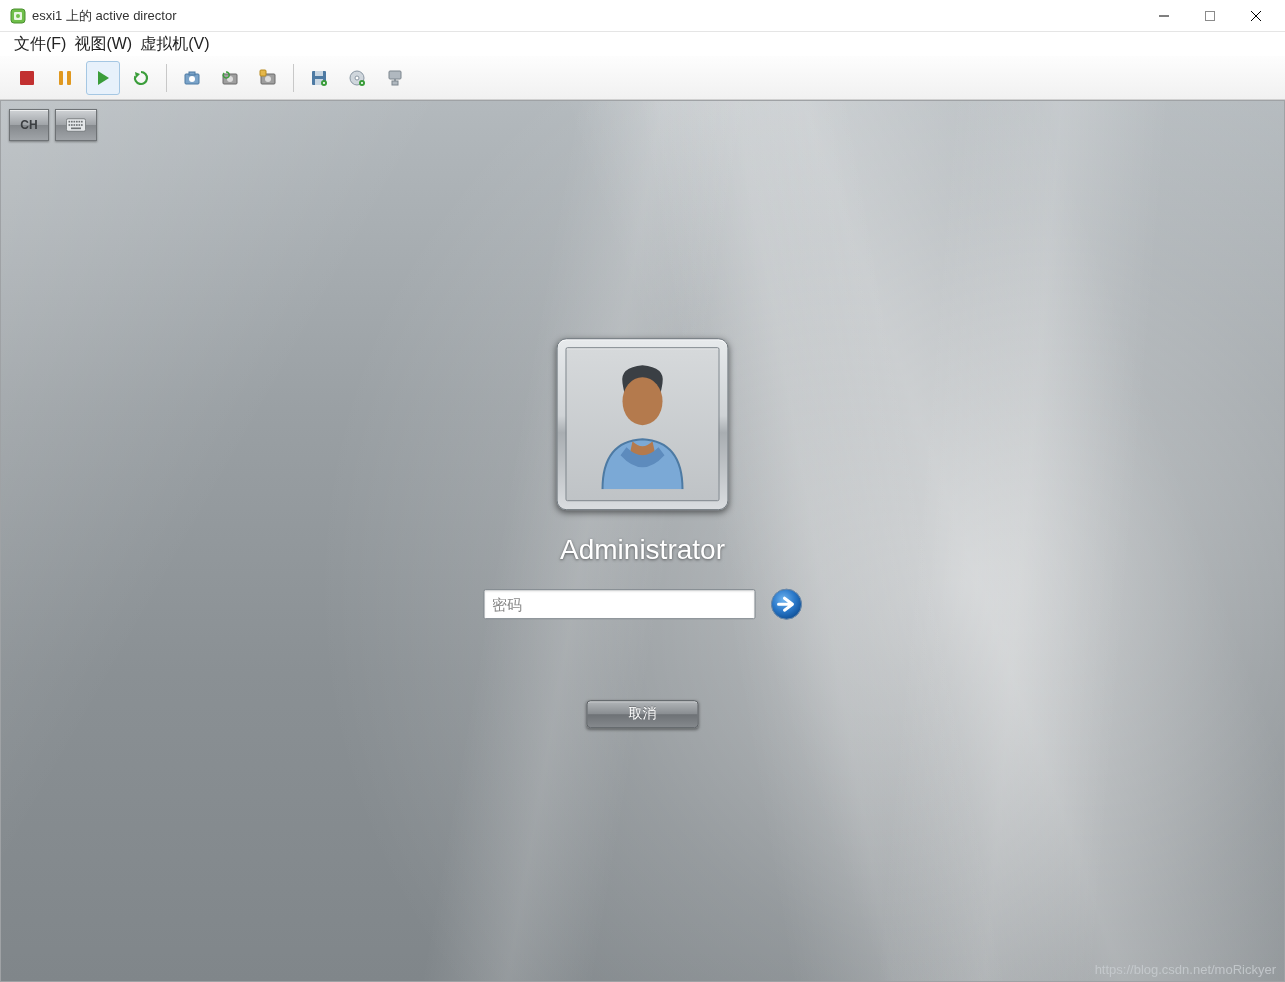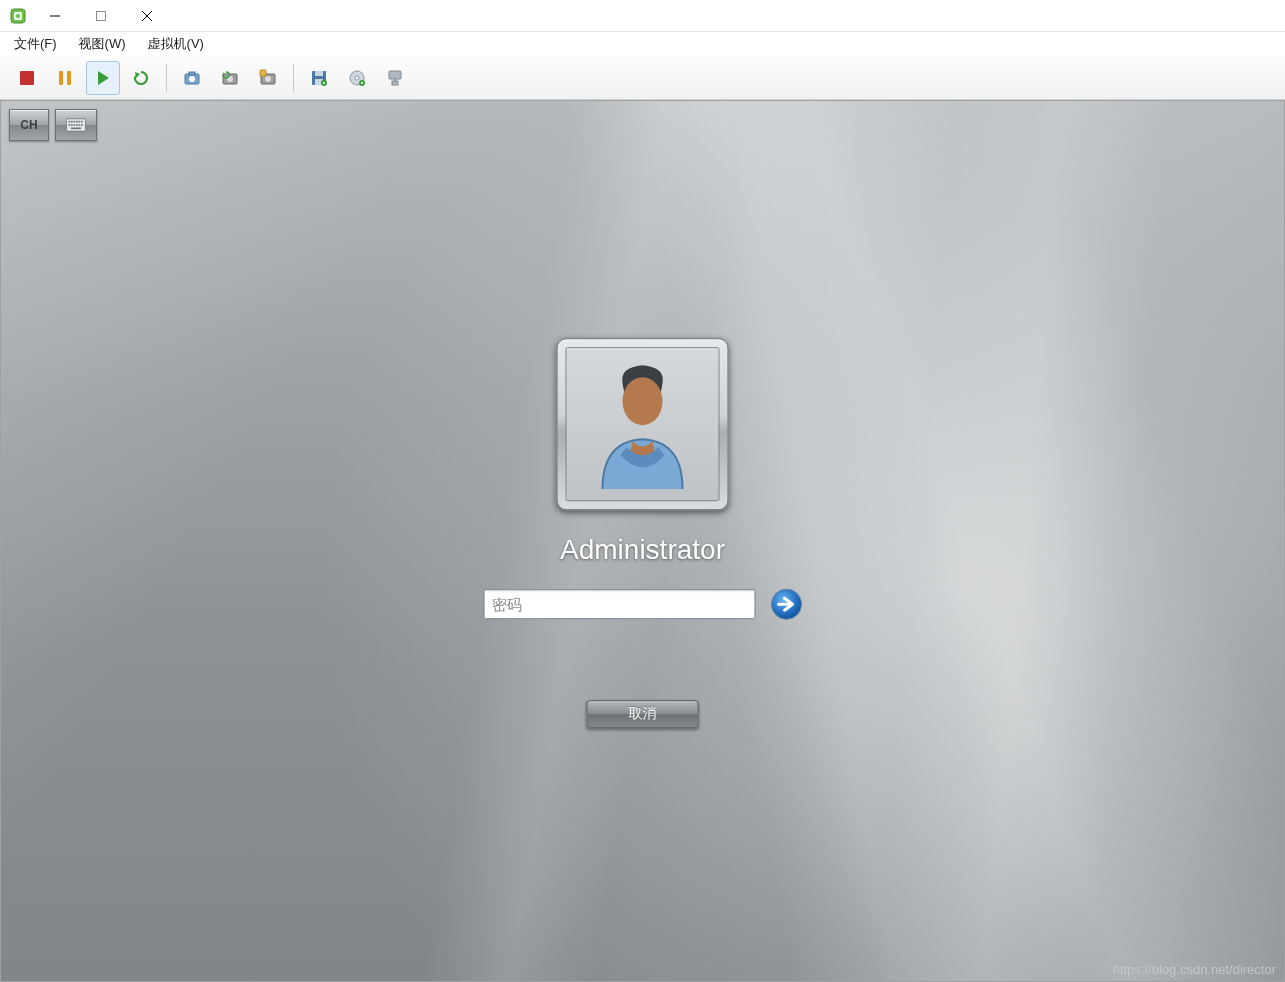--- a/index.html
+++ b/index.html
@@ -30,22 +30,21 @@
       color: #333;
     }
     .win-btn svg { width: 10px; height: 10px; }
 
     
     .menubar {
       height: 24px;
       display: flex;
       align-items: center;
       padding: 0 10px;
-      gap: 14px;
-      font-size: 13px;
+      font-size: 16px;
       color: #222;
     }
     .menubar .menu-item { padding: 2px 4px; }
 
     
     .toolbar {
       height: 44px;
       display: flex;
       align-items: center;
       padding: 4px 8px;
@@ -182,20 +181,21 @@
 <body>
 
 <div class="titlebar">
   <span class="appicon">
     <svg width="16" height="16" viewBox="0 0 16 16">
       <rect x="1" y="1" width="14" height="14" rx="3" fill="#6fbf4a" stroke="#4a8f2f"></rect>
       <rect x="4" y="4" width="8" height="8" rx="1" fill="#fff" opacity=".85"></rect>
       <circle cx="8" cy="8" r="2" fill="#6fbf4a"></circle>
     </svg>
   </span>
+  <span class="title">esxi1 上的 active director</span>
   <div class="win-controls">
     <div class="win-btn">
       <svg viewBox="0 0 10 10">
           <path d="M0 5 H10" stroke="#000" stroke-width="1"></path>
         </svg>
     </div>
     <div class="win-btn" style="opacity:.45">
       <svg viewBox="0 0 10 10">
           <rect x="0.5" y="0.5" width="9" height="9" stroke="#000" fill="none" stroke-width="1"></rect>
         </svg>
@@ -352,14 +352,14 @@
           <path d="M8 16 h10 M14 10 l8 6 l-8 6" stroke="#fff" stroke-width="3" fill="none" stroke-linecap="round" stroke-linejoin="round"></path>
         </svg>
       </div>
     </div>
 
     <button class="cancel-btn">
       <span>取消</span>
     </button>
   </div>
 
-  <div class="watermark">https://blog.csdn.net/director</div>
+  <div class="watermark">https://blog.csdn.net/moRickyer</div>
 </div>
 
 </body></html>

